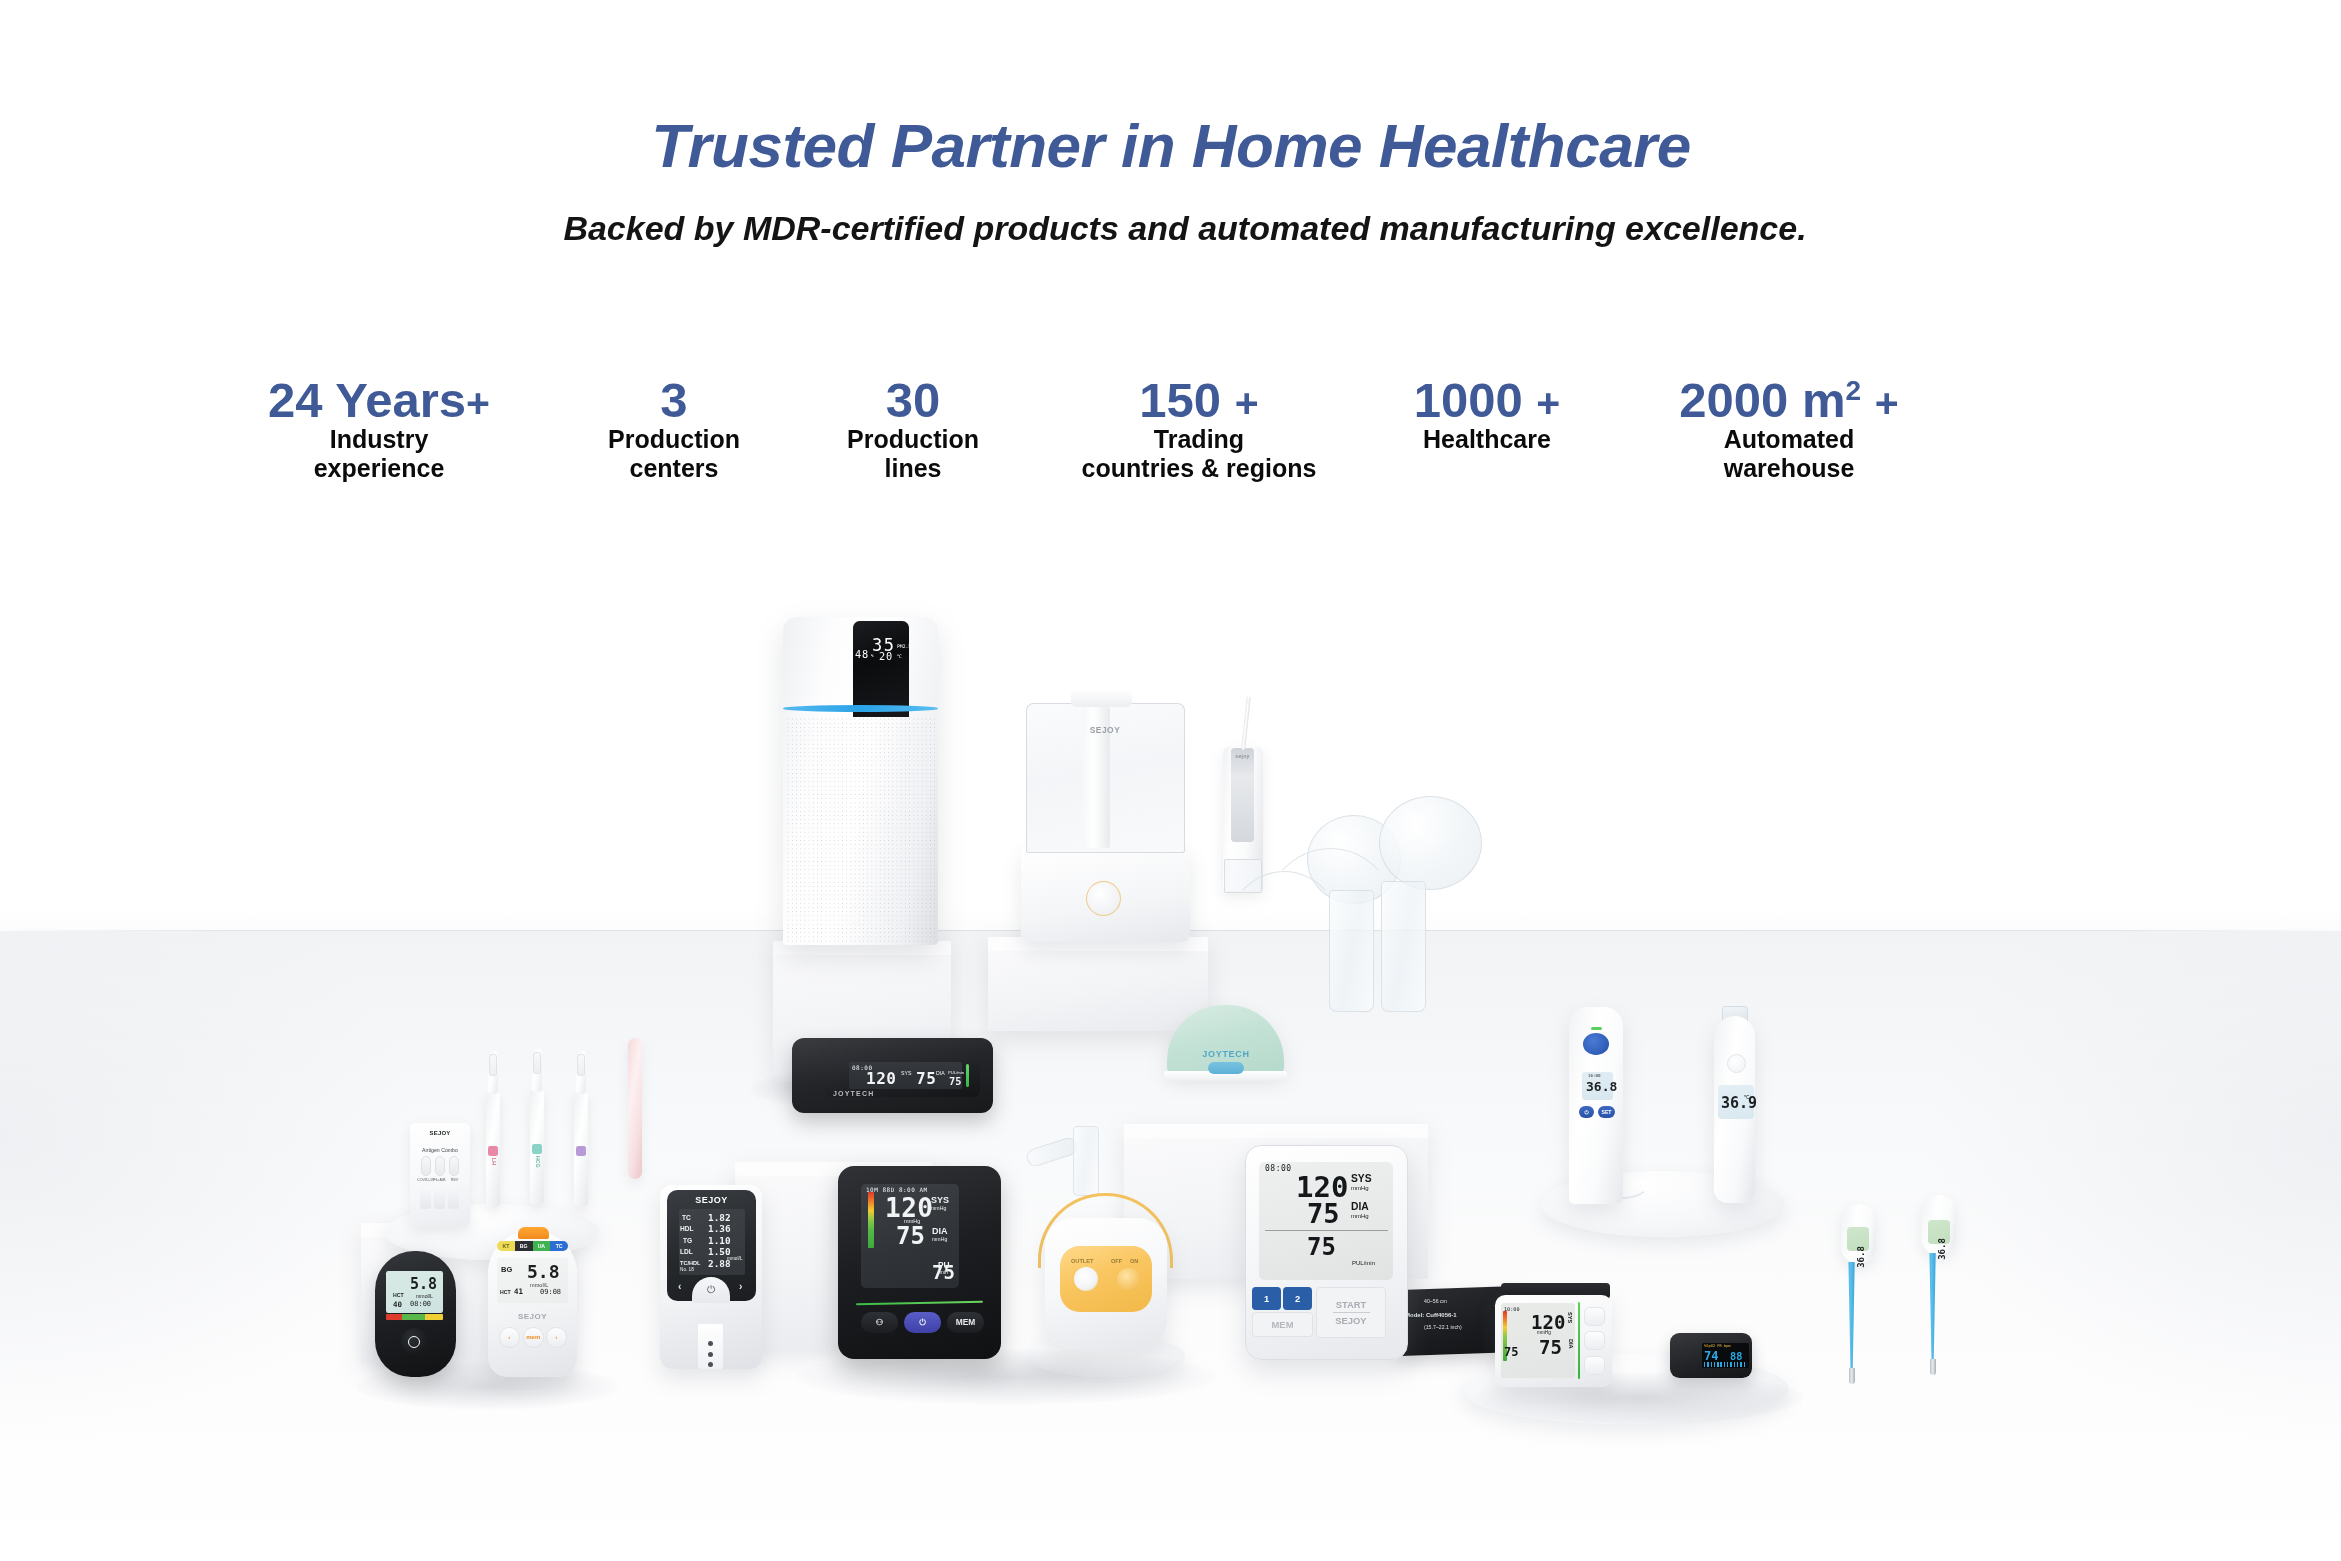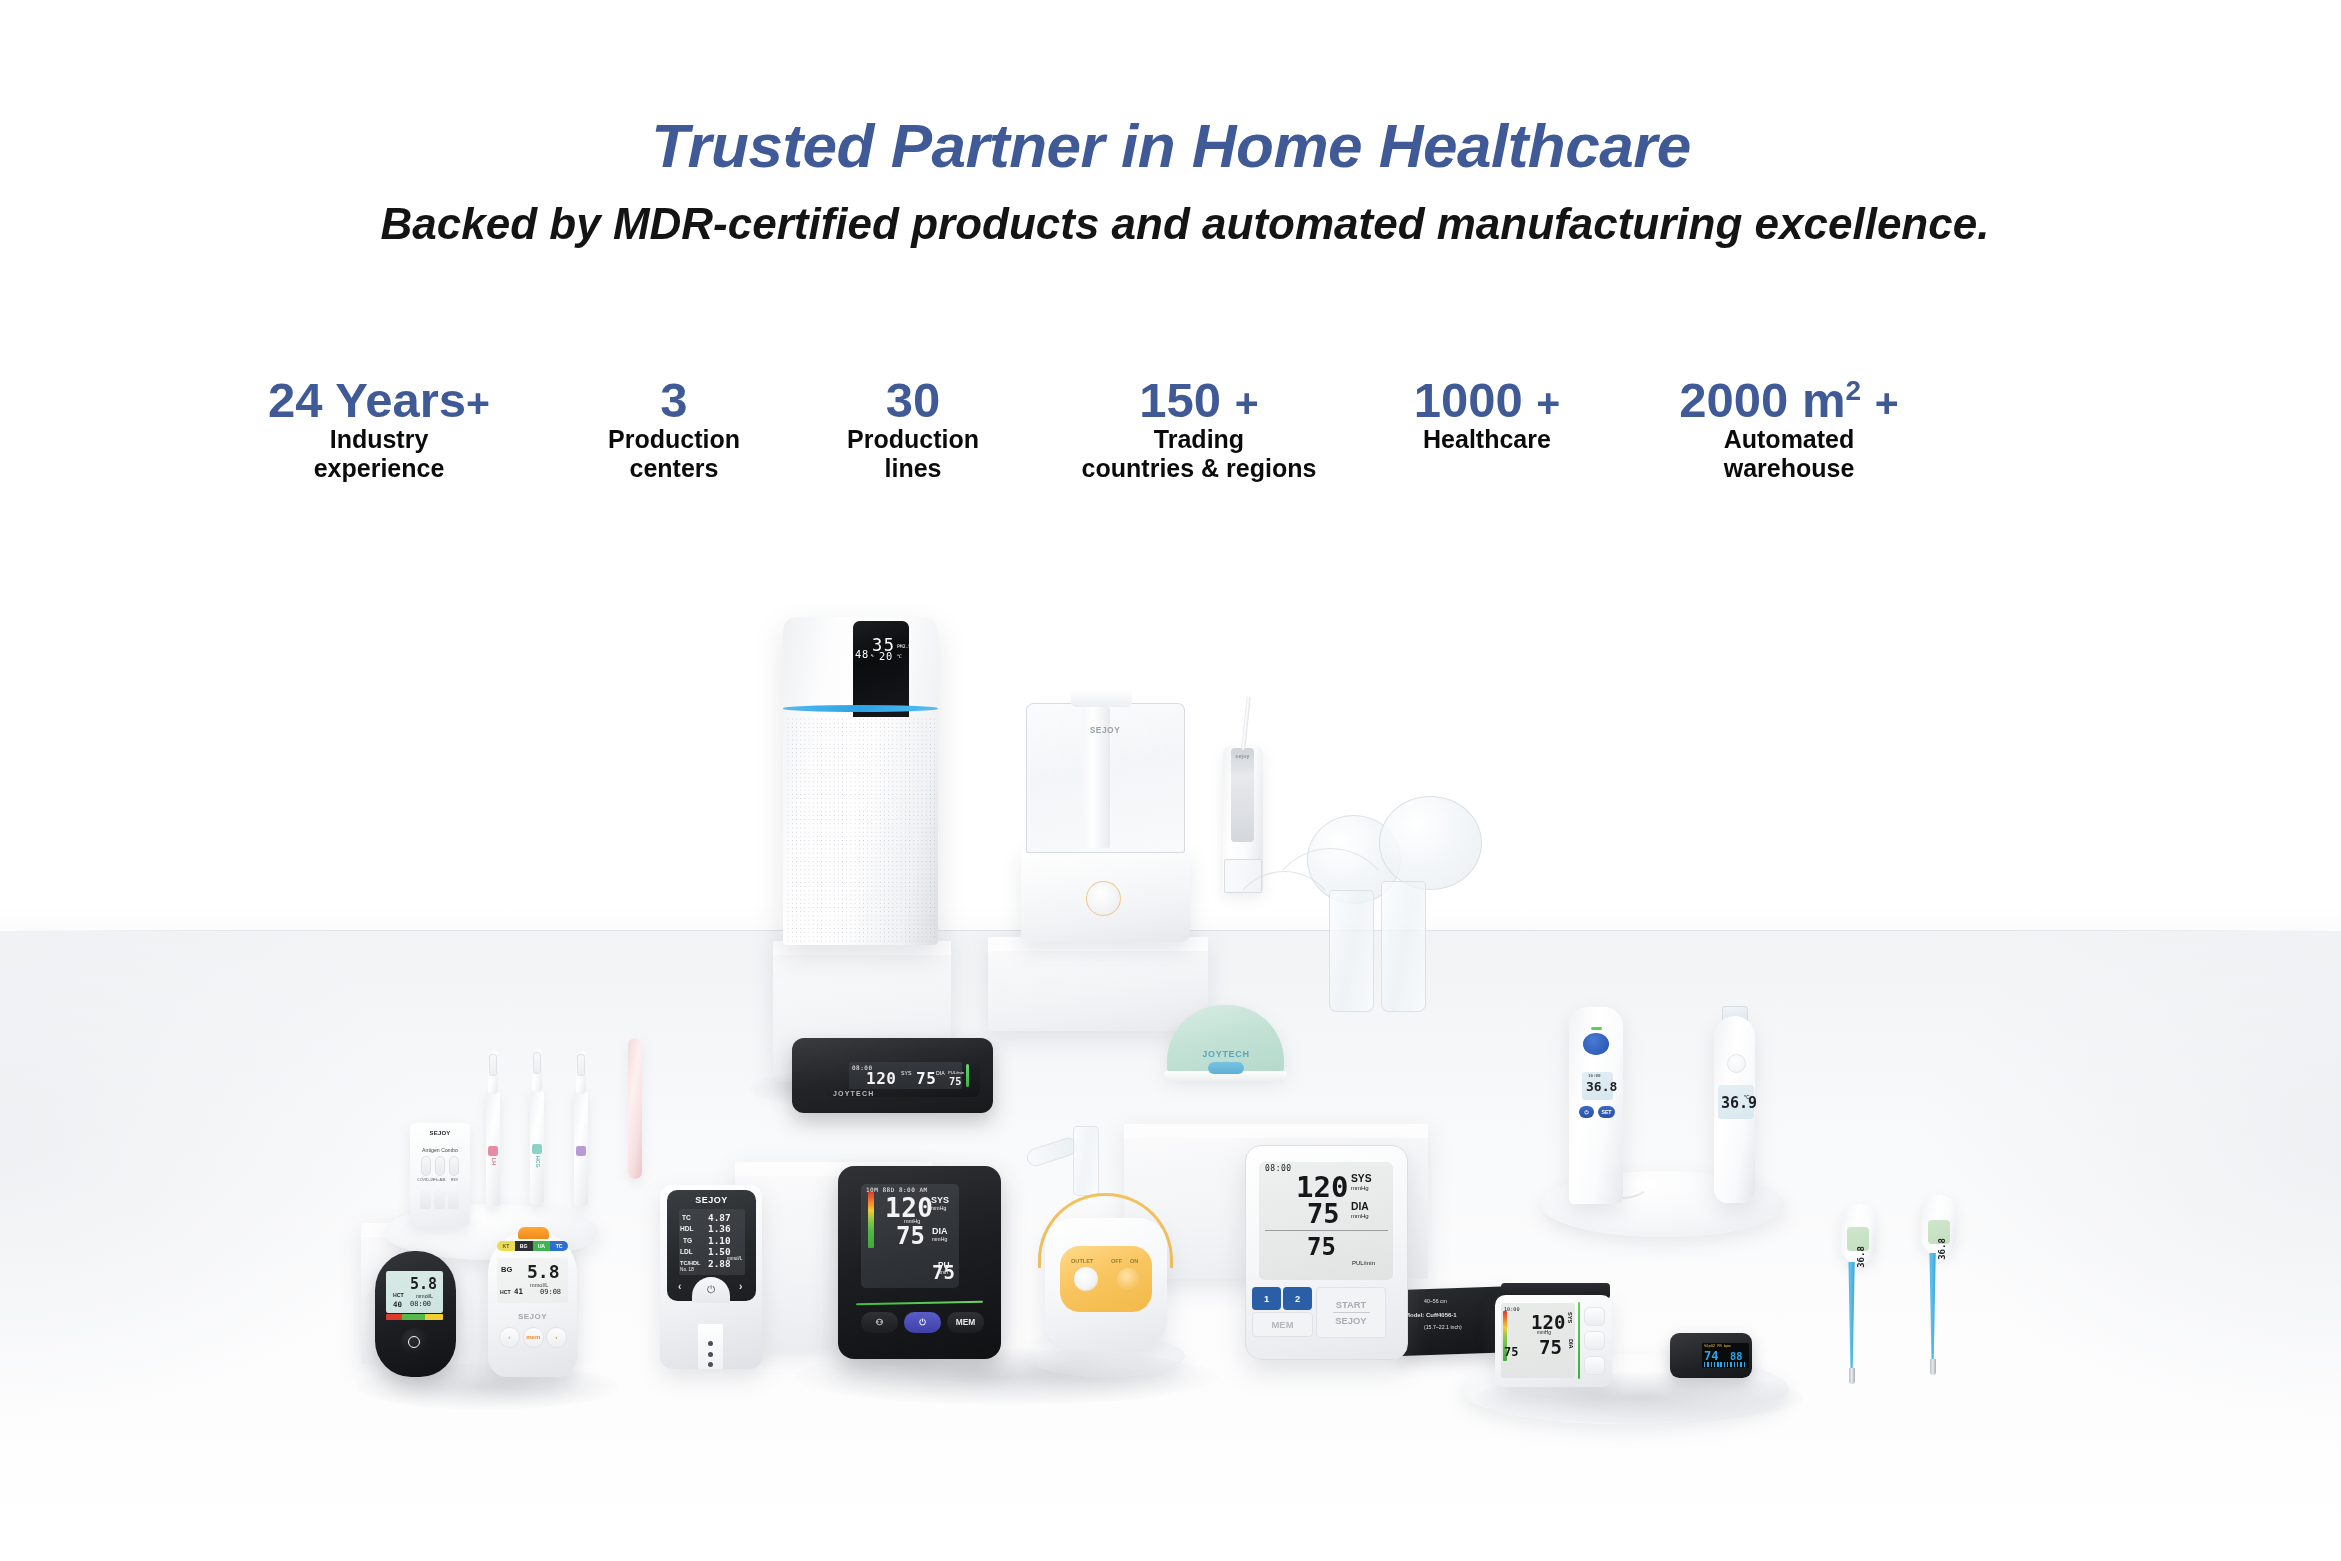--- a/index.html
+++ b/index.html
@@ -35,22 +35,22 @@
   }
 
   
   .header { position: absolute; left: 0; top: 0; width: 2342px; text-align: center; }
   .title {
     margin-top: 115px;
     font-size: 62px; font-weight: bold; font-style: italic;
     color: #3F5A96; letter-spacing: -0.5px; line-height: 1;
   }
   .subtitle {
-    margin-top: 25px;
-    font-size: 44px; font-weight: bold; font-style: italic;
+    margin-top: 34px;
+    font-size: 34px; font-weight: bold; font-style: italic;
     color: #141414; line-height: 1; padding-left: 28px;
   }
 
   
   .stats {
     position: absolute; left: 201px; top: 376px; width: 1949px;
     display: flex; align-items: flex-start;
   }
   .stat { text-align: center; }
   .stat-1 { width: 356px; }
@@ -957,21 +957,21 @@
   <div class="glu-white-btn glu-white-b1">‹</div>
   <div class="glu-white-btn glu-white-b2">mem</div>
   <div class="glu-white-btn glu-white-b3">›</div>
 
   <div class="chol-body"></div>
   <div class="chol-face"></div>
   <div class="chol-brand">SEJOY</div>
   <div class="chol-lcd"></div>
 
   <div class="chol-row" style="left:682px;top:1214px;">TC</div>
-  <div class="chol-val" style="left:708px;top:1212px;">4.87</div>
+  <div class="chol-val" style="left:708px;top:1212px;">1.82</div>
   <div class="chol-row" style="left:680px;top:1225px;">HDL</div>
   <div class="chol-val" style="left:708px;top:1223px;">1.36</div>
   <div class="chol-row" style="left:683px;top:1237px;">TG</div>
   <div class="chol-val" style="left:708px;top:1235px;">1.10</div>
   <div class="chol-row" style="left:680px;top:1248px;">LDL</div>
   <div class="chol-val" style="left:708px;top:1246px;">1.50</div>
   <div class="chol-row" style="left:680px;top:1260px;font-size:5.6px;">TC/HDL</div>
   <div class="chol-val" style="left:708px;top:1258px;">2.88</div>
   <div class="chol-unit">mmol/L</div>
   <div class="chol-no">No. 18</div>

